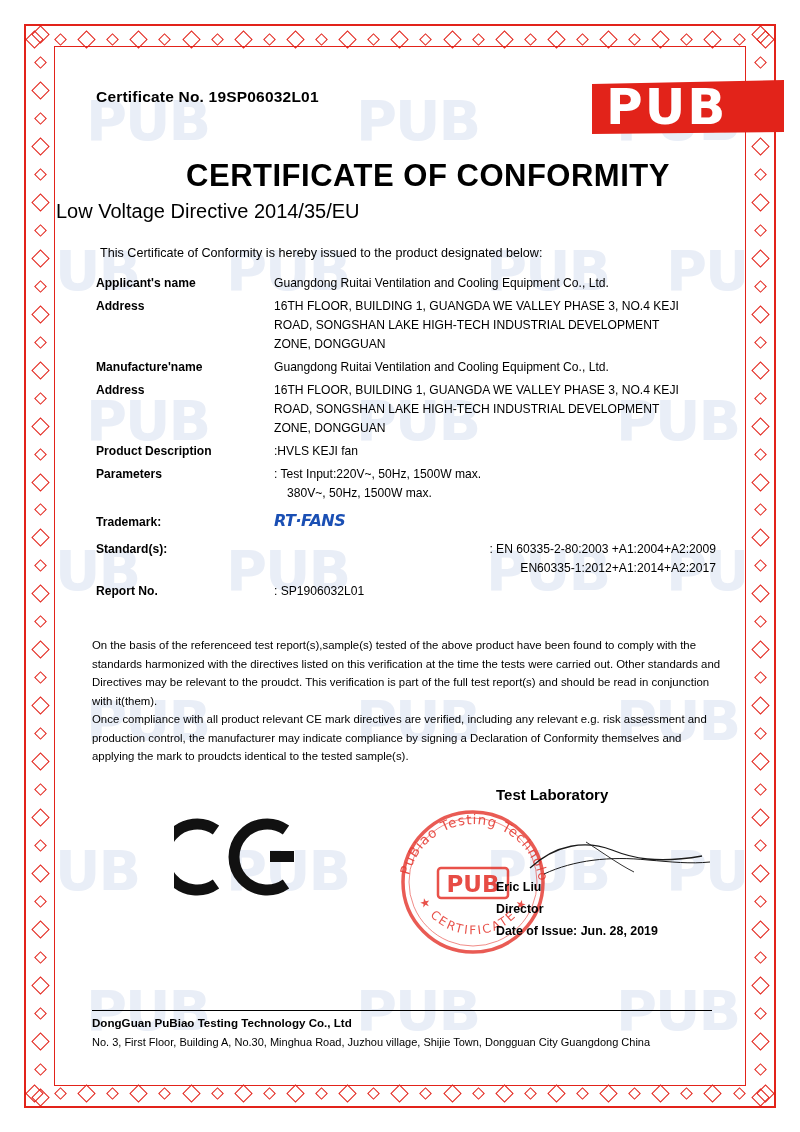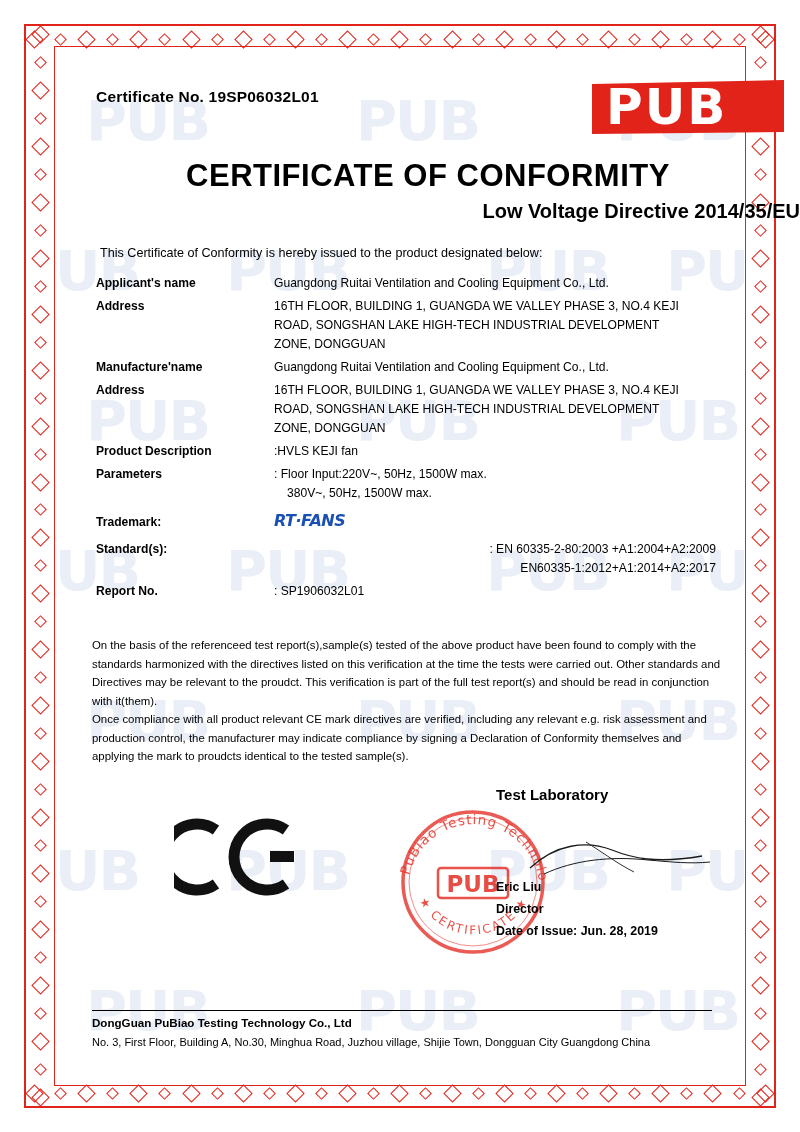--- a/index.html
+++ b/index.html
@@ -121,23 +121,23 @@
     top: 110px;
     text-align: center;
     font-size: 31px;
     font-weight: 700;
     letter-spacing: .5px;
   }
   .title-sub {
     position: absolute;
     left: 0; right: 0;
     top: 152px;
-    text-align: right;
+    text-align: left;
     font-size: 20px;
-    font-weight: 700;
+    font-weight: 400;
   }
 
   .intro {
     position: absolute;
     left: 44px;
     top: 198px;
     font-size: 12.6px;
   }
 
   table.fields {
@@ -475,21 +475,21 @@
       </tr>
       <tr>
         <td class="label">Product Description</td>
         <td class="value">
           <span class="val-line">:HVLS KEJI fan</span>
         </td>
       </tr>
       <tr>
         <td class="label">Parameters</td>
         <td class="value">
-          <span class="val-line">: Floor Input:220V~, 50Hz, 1500W max.</span>
+          <span class="val-line">: Test Input:220V~, 50Hz, 1500W max.</span>
           <span class="val-line" style="padding-left:13px;">380V~, 50Hz, 1500W max.</span>
         </td>
       </tr>
       <tr>
         <td class="label" style="padding-top:8px;">Trademark:</td>
         <td class="value" style="padding-top:6px;">
           <span class="rtfans">RT·FANS</span>
         </td>
       </tr>
       <tr>

